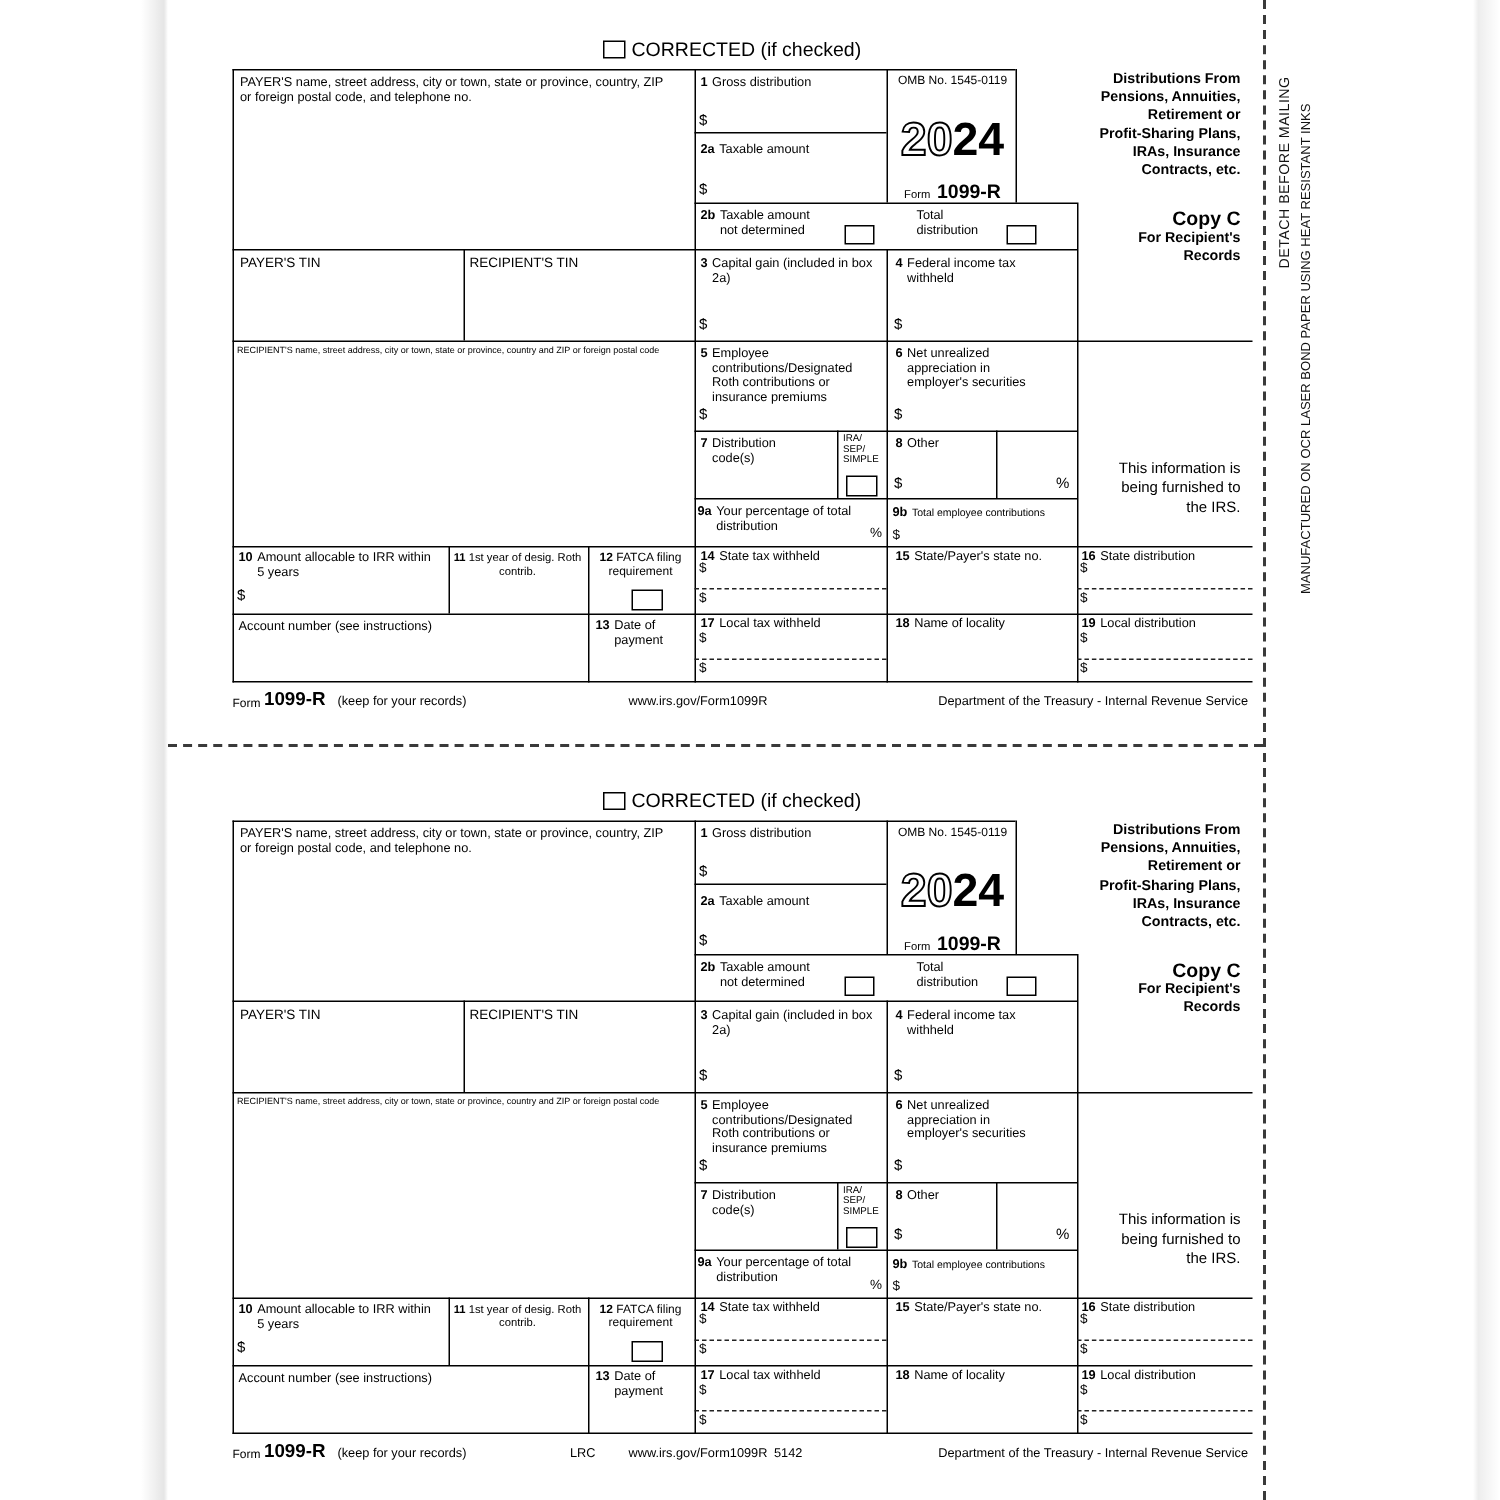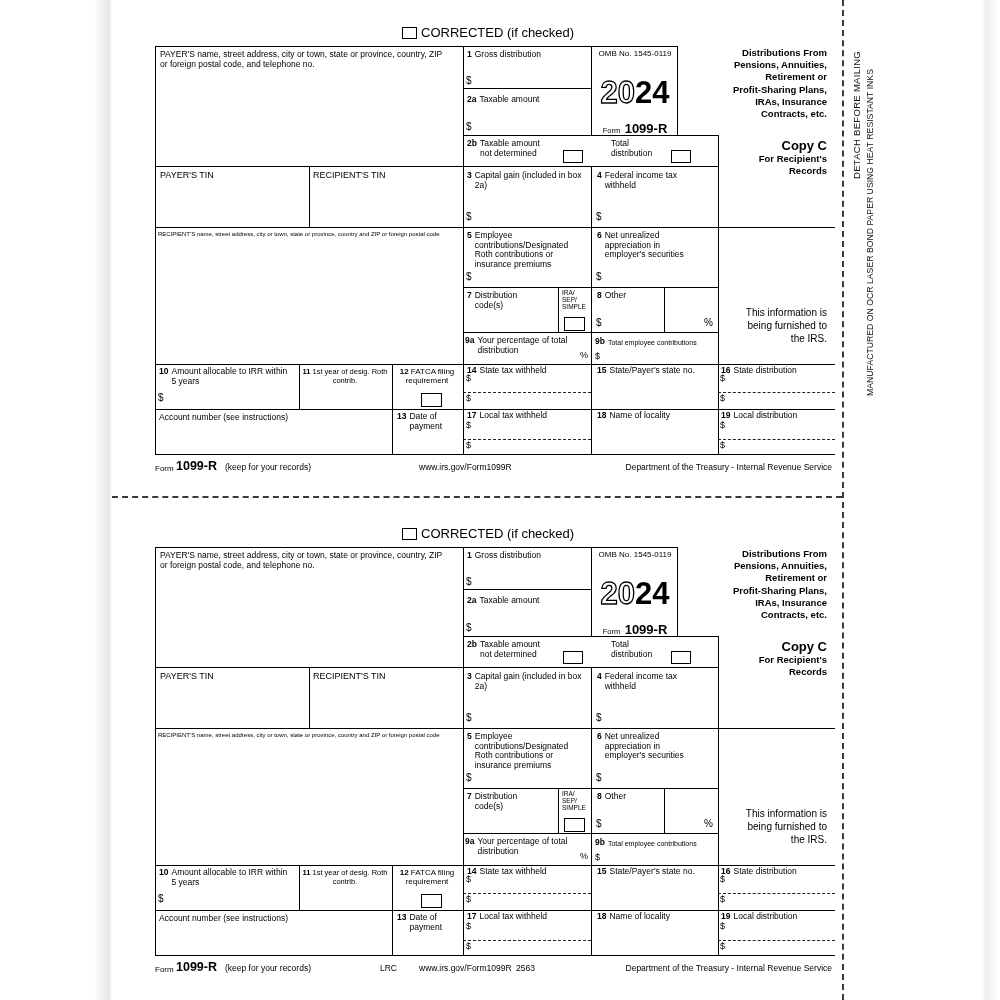--- a/index.html
+++ b/index.html
@@ -424,16 +424,16 @@
     <span>Local distribution</span>
   </div>
   <div class="dollar sm" style="left:720px;top:421px;">$</div>
   <div class="dollar sm" style="left:720px;top:441px;">$</div>
 
   <div class="abs" style="left:155px;top:464px;font-size:8px;">Form</div>
   <div class="abs" style="left:176px;top:459px;font-size:12.5px;font-weight:bold;">1099-R</div>
   <div class="abs" style="left:225px;top:462px;font-size:8.5px;">(keep for your records)</div>
   <div class="abs bottom-only" style="left:380px;top:462px;font-size:8.5px;">LRC</div>
   <div class="abs" style="left:419px;top:462px;font-size:8.5px;">www.irs.gov/Form1099R</div>
-  <div class="abs bottom-only" style="left:516px;top:462px;font-size:8.5px;">2563</div>
+  <div class="abs bottom-only" style="left:516px;top:462px;font-size:8.5px;">5142</div>
   <div class="abs" style="left:600px;top:462px;width:232px;text-align:right;font-size:8.5px;">Department of the Treasury - Internal Revenue Service</div>
 </div>
   </div>
 
 </body></html>

